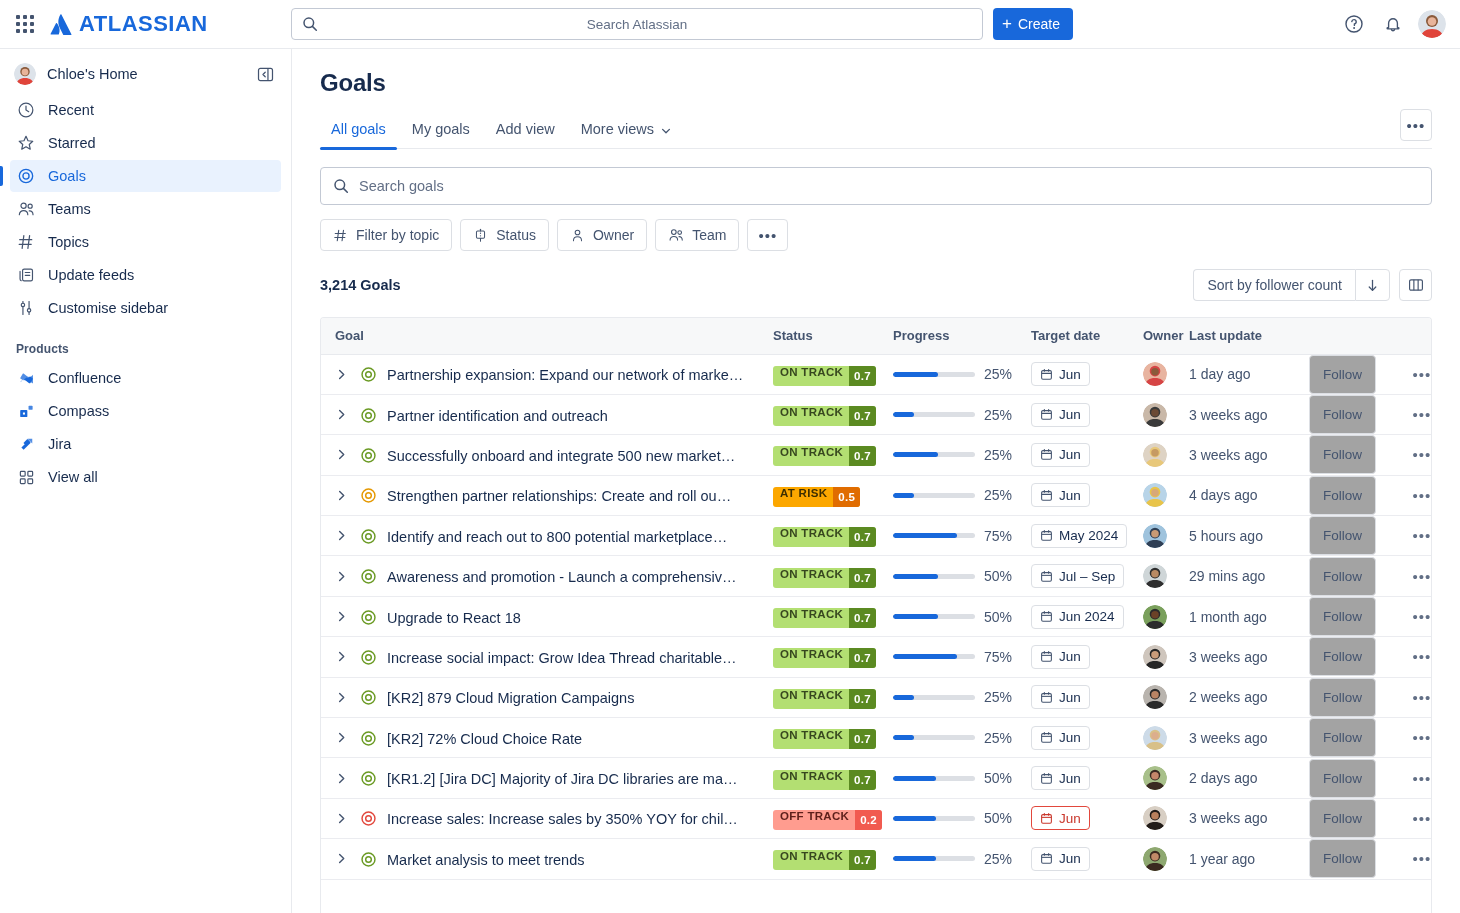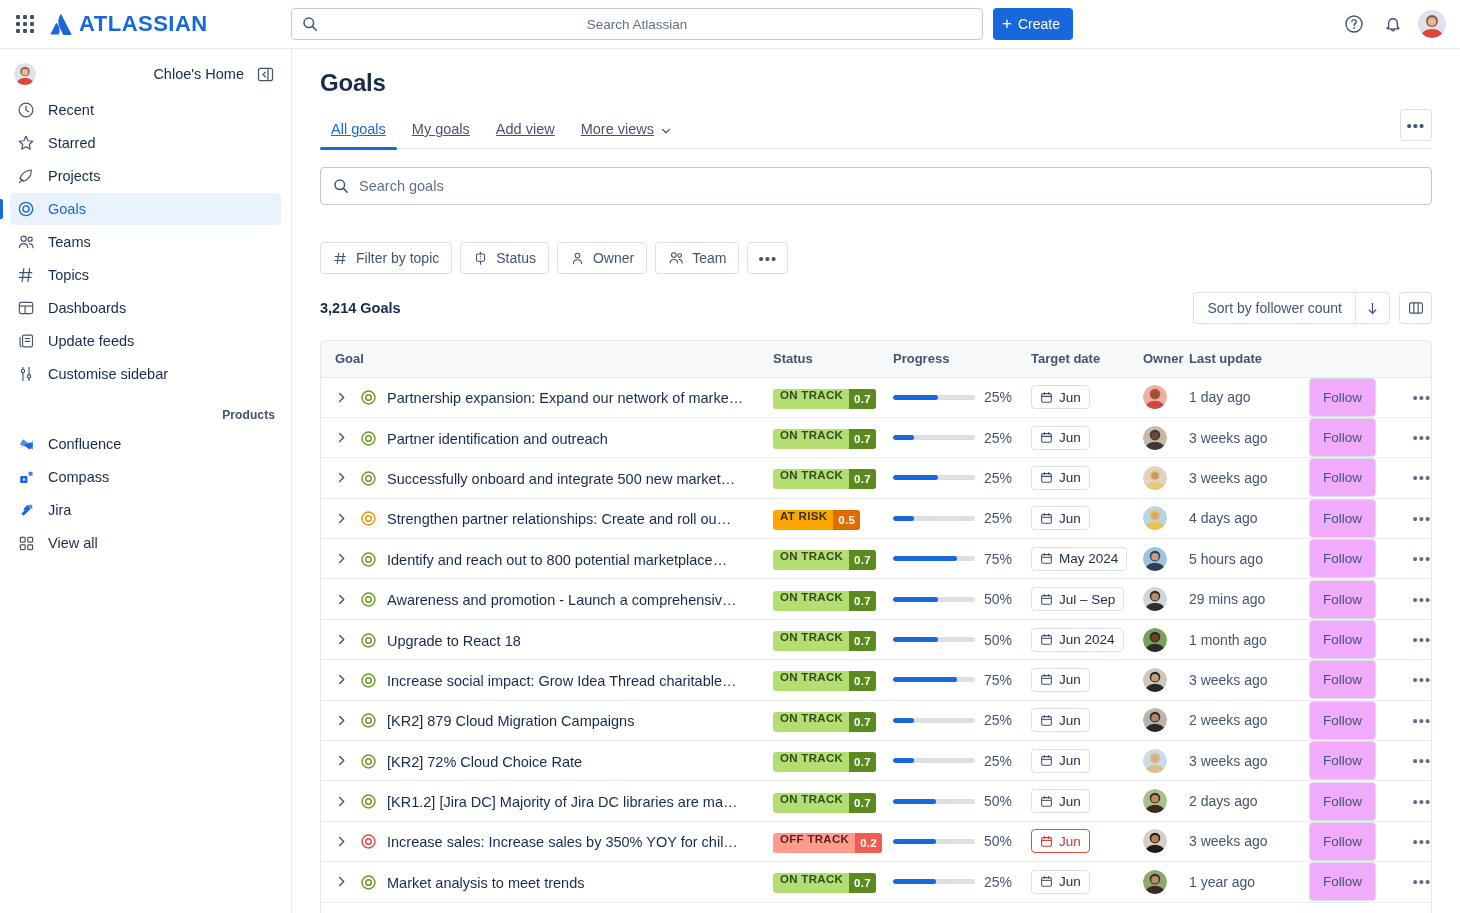--- a/index.html
+++ b/index.html
@@ -51,21 +51,21 @@
   .icon-btn { width: 28px; height: 28px; border-radius: 50%; display: flex; align-items: center; justify-content: center; cursor: pointer; background: transparent; border: 0; }
   .avatar { border-radius: 50%; overflow: hidden; display: block; flex: 0 0 auto; }
 
   
   .body { flex: 1; display: flex; min-height: 0; }
 
   
   .sidebar {
     width: 292px; flex: 0 0 292px;
     background: #fff; border-right: 1px solid #e8eaee;
-    padding: 8px 10px 0 10px; overflow: hidden; text-align: right;
+    padding: 8px 10px 0 10px; overflow: hidden;
   }
   .home-row {
     display: flex; align-items: center; gap: 11px;
     height: 34px; padding: 0 6px 0 4px; border-radius: 4px; cursor: pointer;
     margin-bottom: 3px;
   }
   .home-label { font-size: 14.5px; color: #172b4d; flex: 1; }
   .collapse-ico { width: 20px; height: 20px; display: flex; align-items: center; justify-content: center; cursor: pointer; }
 
   .nav-item {
@@ -92,21 +92,21 @@
   .page-title { font-size: 24px; font-weight: 700; color: #172b4d; letter-spacing: -.2px; }
   .head-more {
     position: absolute; right: 28px; top: 60px;
     width: 32px; height: 32px; border: 1px solid #dcdfe4; border-radius: 4px;
     background: #fff; display: flex; align-items: center; justify-content: center; cursor: pointer;
     color: #44546f; font-size: 15px; letter-spacing: 1px; line-height: 0.2;
   }
   .tabs { display: flex; gap: 4px; margin-top: 18px; border-bottom: 1.5px solid #e8eaee; }
   .tab {
     position: relative; padding: 6px 11px 11px 11px; font-size: 14.5px; color: #44546f;
-    cursor: pointer; display: flex; align-items: flex-end; gap: 6px; text-decoration: underline;
+    cursor: pointer; display: flex; align-items: flex-end; gap: 6px;
   }
   .tab.active { color: #1868db; font-weight: 500; }
   .tab.active::after {
     content: ""; position: absolute; left: 0; right: 0; bottom: -1.5px; height: 2.5px;
     background: #1868db; border-radius: 2px;
   }
 
   .controls { padding: 18px 28px 0 28px; }
   .goals-search {
     position: relative; height: 38px; border: 1px solid #c3c9d4; border-radius: 4px;
@@ -116,21 +116,21 @@
   .goals-search input {
     border: 0; outline: none; width: 100%; height: 100%; background: transparent;
     font-family: inherit; font-size: 14.5px; color: #172b4d;
   }
   .goals-search input::placeholder { color: #626f86; opacity: 1; }
 
   .filters { display: flex; align-items: center; gap: 8px; margin-top: 14px; }
   .chip {
     height: 32px; border: 1px solid #dcdfe4; border-radius: 4px; background: #fff;
     display: flex; align-items: center; gap: 8px; padding: 0 12px;
-    font-size: 14px; color: #44546f; cursor: pointer; font-family: inherit; margin-top: 23px;
+    font-size: 14px; color: #44546f; cursor: pointer; font-family: inherit;
   }
   .chip.dots { padding: 0 10px; letter-spacing: 1px; font-size: 15px; line-height: .2; }
 
   .countrow {
     display: flex; align-items: center; margin-top: 18px;
     padding: 0 28px;
   }
   .count { font-size: 14.5px; font-weight: 700; color: #172b4d; }
   .countrow .spacer { flex: 1; }
   .sortgrp { display: flex; align-items: center; }
@@ -194,21 +194,21 @@
 
   .datechip {
     display: inline-flex; align-items: center; gap: 6px; height: 24px;
     border: 1px solid #dcdfe4; border-radius: 4px; padding: 0 8px;
     font-size: 13.5px; color: #172b4d; background: #fff; cursor: pointer;
   }
   .datechip.overdue { border-color: #e2483d; color: #c9372c; }
 
   .upd { font-size: 14px; color: #44546f; }
   .followbtn {
-    height: 39px; border: 1px solid #dcdfe4; border-radius: 4px; background: #f0abfc;
+    height: 39px; border: 1px solid #dcdfe4; border-radius: 4px; background: #a3a3a3;
     padding: 8px 13px; font-size: 13.5px; color: #44546f; cursor: pointer; font-family: inherit;
   }
   .rowmore {
     width: 26px; height: 26px; display: flex; align-items: center; justify-content: center;
     color: #626f86; font-size: 15px; letter-spacing: 1px; line-height: .2; cursor: pointer;
     border-radius: 3px;
   }
 </style>
 </head>
 <body>
@@ -322,30 +322,20 @@
 
       <div class="nav-item">
         <span class="ico">
           <svg width="18" height="18" viewBox="0 0 20 20">
               <path d="M10 2.6l2.25 4.9 5.25.55-3.9 3.6 1.1 5.25L10 14.2l-4.7 2.7 1.1-5.25-3.9-3.6 5.25-.55z" fill="none" stroke="#44546f" stroke-width="1.35" stroke-linejoin="round"></path>
             </svg>
         </span>
         <span class="lbl">Starred</span>
       </div>
 
-      <div class="nav-item">
-        <span class="ico">
-          <svg width="18" height="18" viewBox="0 0 20 20">
-            <path d="M3.2 12.6c2.3-5.6 7-8.9 12.6-9.3.4 5.6-2.8 10.3-8.4 12.6z" fill="none" stroke="#44546f" stroke-width="1.3" stroke-linejoin="round"></path>
-            <path d="M3.2 12.6l4.2 3.3" fill="none" stroke="#44546f" stroke-width="1.3"></path>
-            <path d="M2.8 17.4l2.6-2.6" fill="none" stroke="#44546f" stroke-width="1.3" stroke-linecap="round"></path>
-          </svg>
-        </span>
-        <span class="lbl">Projects</span>
-      </div>
 
       <div class="nav-item active">
         <span class="ico">
           <svg width="18" height="18" viewBox="0 0 20 20">
             <circle cx="10" cy="10" r="7.4" fill="none" stroke="#1868db" stroke-width="1.5"></circle>
             <circle cx="10" cy="10" r="3.4" fill="none" stroke="#1868db" stroke-width="1.5"></circle>
           </svg>
         </span>
         <span class="lbl">Goals</span>
       </div>
@@ -367,30 +357,20 @@
           <svg width="18" height="18" viewBox="0 0 20 20">
             <line x1="7.6" y1="3" x2="5.7" y2="17" stroke="#44546f" stroke-width="1.35" stroke-linecap="round"></line>
             <line x1="14" y1="3" x2="12.1" y2="17" stroke="#44546f" stroke-width="1.35" stroke-linecap="round"></line>
             <line x1="3" y1="7.4" x2="16.4" y2="7.4" stroke="#44546f" stroke-width="1.35" stroke-linecap="round"></line>
             <line x1="2.4" y1="12.6" x2="15.8" y2="12.6" stroke="#44546f" stroke-width="1.35" stroke-linecap="round"></line>
           </svg>
         </span>
         <span class="lbl">Topics</span>
       </div>
 
-      <div class="nav-item">
-        <span class="ico">
-          <svg width="18" height="18" viewBox="0 0 20 20">
-            <rect x="2.6" y="3.8" width="14.8" height="12.4" rx="2" fill="none" stroke="#44546f" stroke-width="1.3"></rect>
-            <line x1="2.6" y1="7.8" x2="17.4" y2="7.8" stroke="#44546f" stroke-width="1.3"></line>
-            <line x1="9" y1="7.8" x2="9" y2="16.2" stroke="#44546f" stroke-width="1.3"></line>
-          </svg>
-        </span>
-        <span class="lbl">Dashboards</span>
-      </div>
 
       <div class="nav-item">
         <span class="ico">
           <svg width="18" height="18" viewBox="0 0 20 20">
             <rect x="6.2" y="3.4" width="11" height="13.2" rx="1.8" fill="none" stroke="#44546f" stroke-width="1.3"></rect>
             <path d="M3.4 6v8.5c0 .9.5 1.6 1.3 1.9" fill="none" stroke="#44546f" stroke-width="1.3" stroke-linecap="round"></path>
             <line x1="9.2" y1="7.2" x2="14.2" y2="7.2" stroke="#44546f" stroke-width="1.3" stroke-linecap="round"></line>
             <line x1="9.2" y1="10.4" x2="14.2" y2="10.4" stroke="#44546f" stroke-width="1.3" stroke-linecap="round"></line>
           </svg>
         </span>

